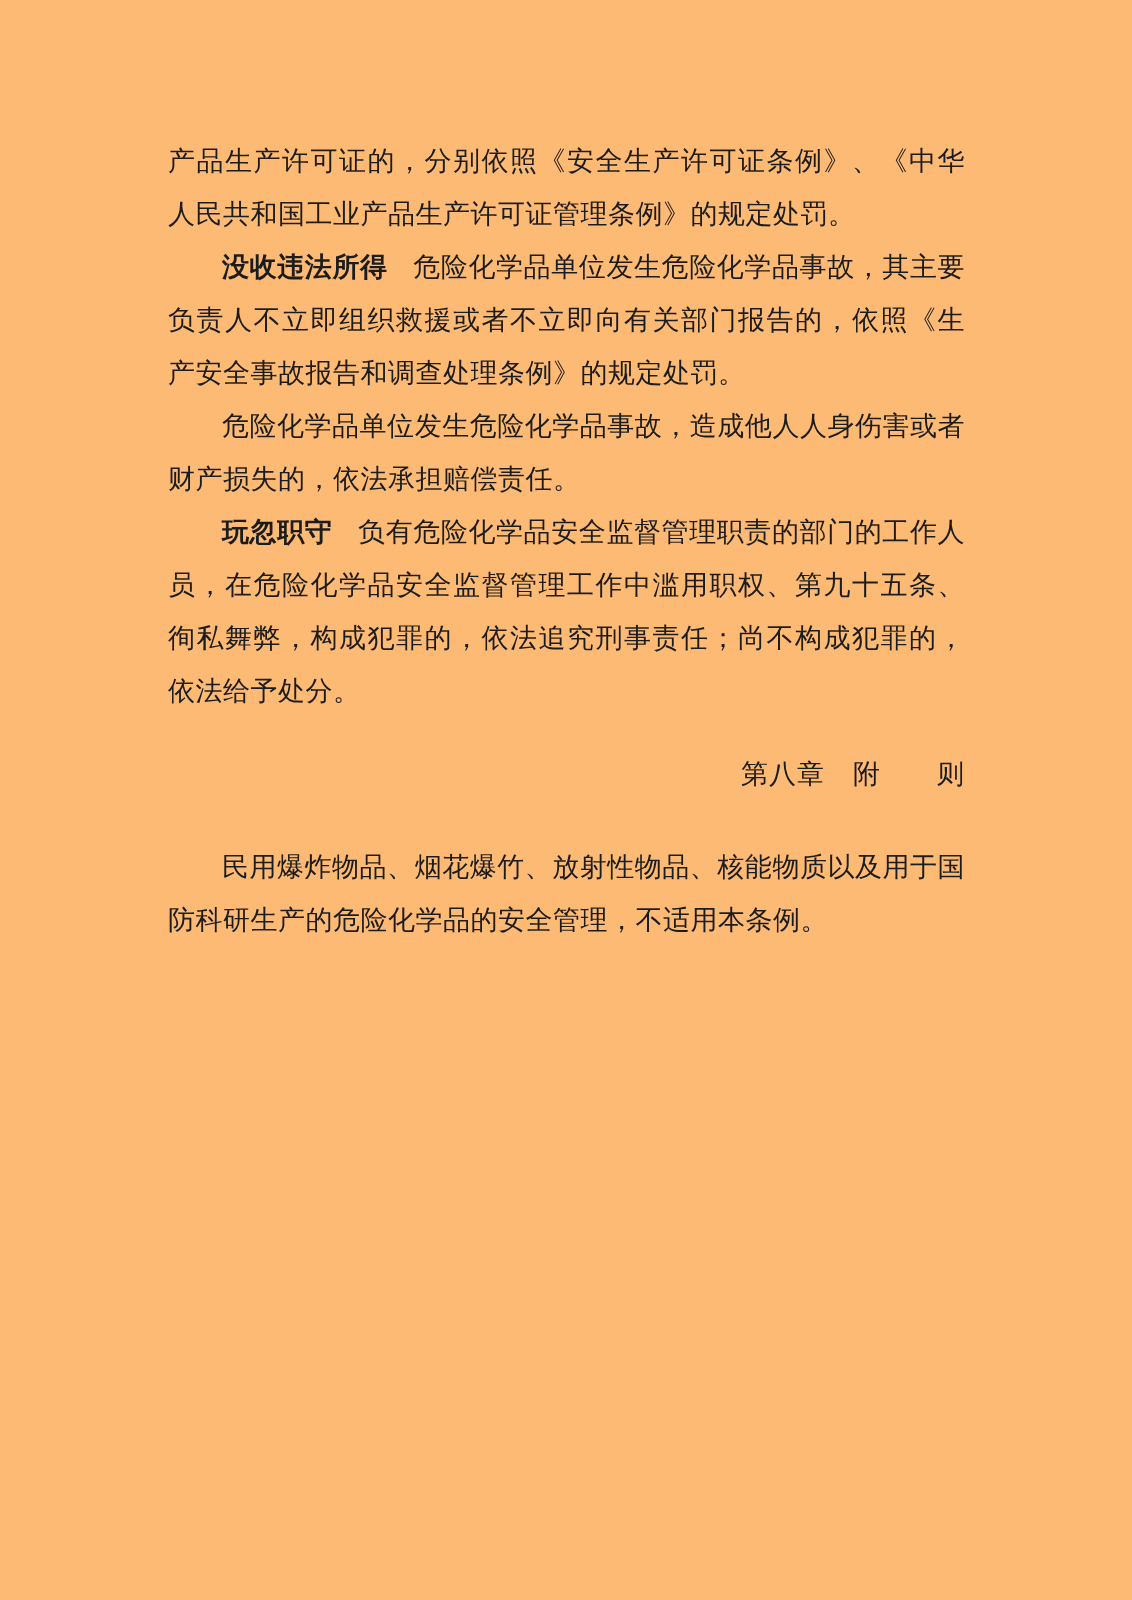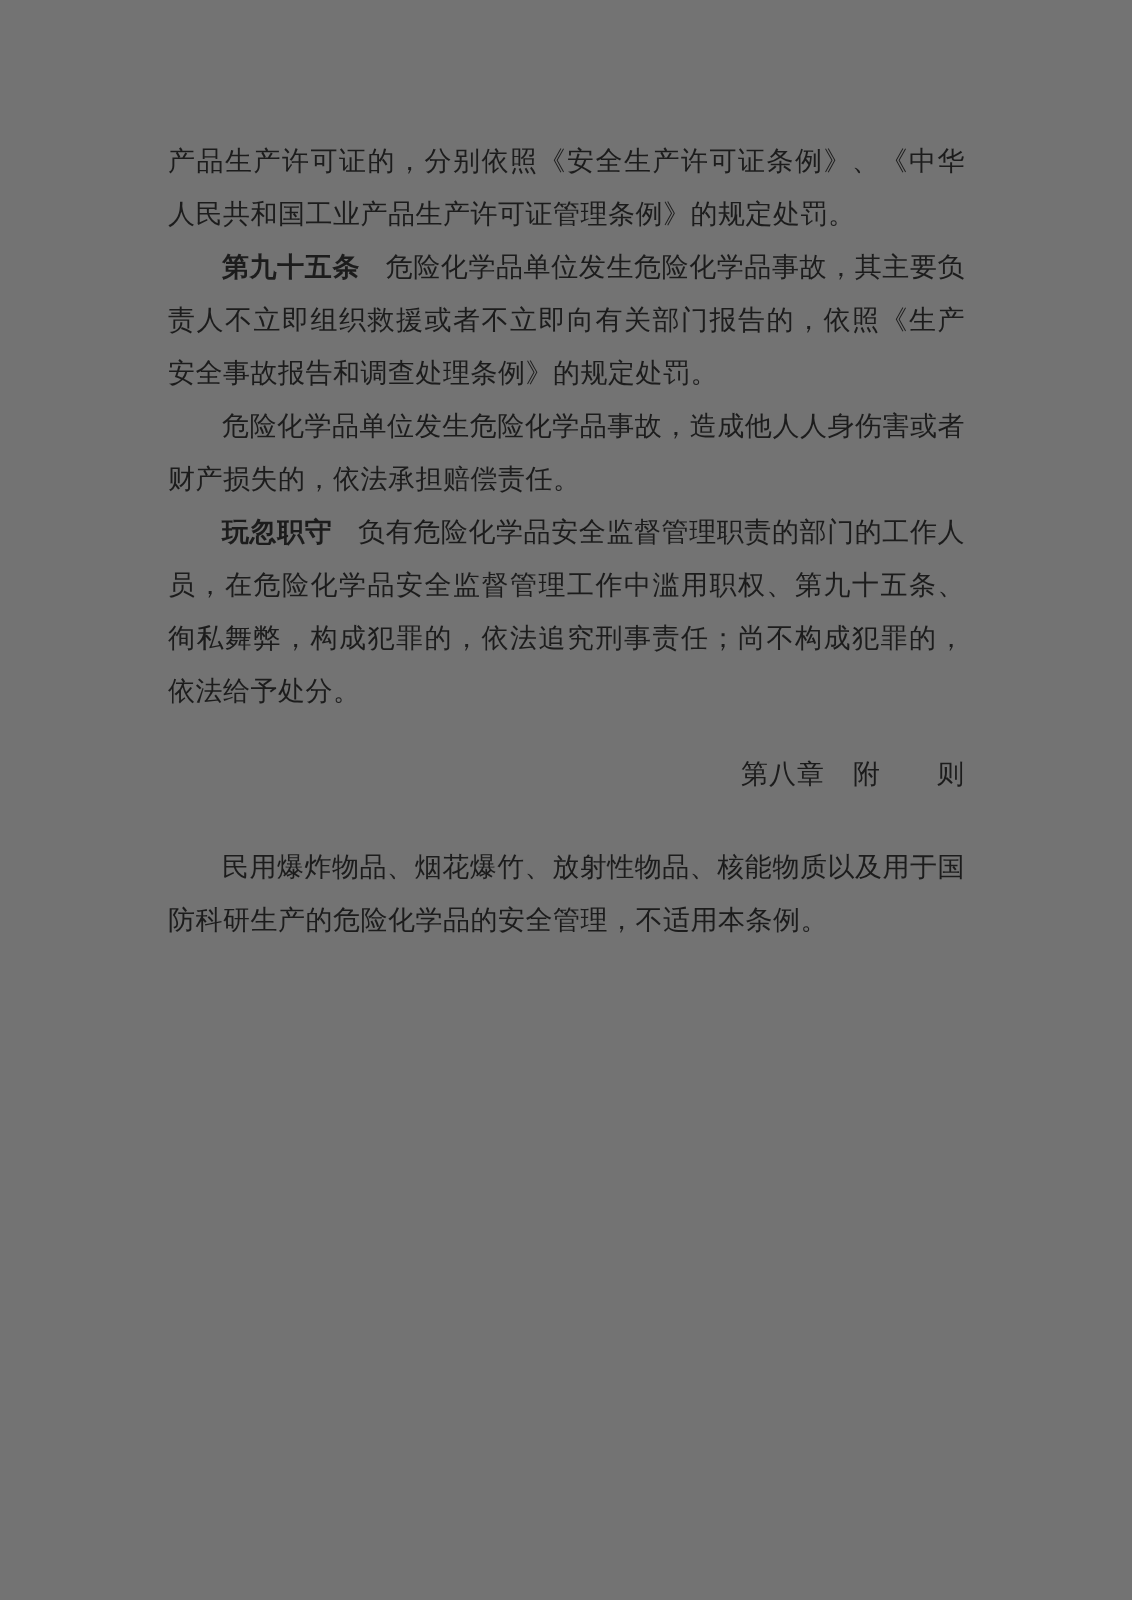--- a/index.html
+++ b/index.html
@@ -5,21 +5,21 @@
   html, body {
     margin: 0;
     padding: 0;
     background: #ffffff;
   }
   .page {
     position: relative;
     width: 1132px;
     height: 1600px;
     margin: 0 auto;
-    background: #737373;
+    background: #fdba74;
     box-sizing: border-box;
     padding: 135px 167px 0 168px;
     overflow: hidden;
     font-family: "Liberation Serif", "DejaVu Serif", serif;
     color: #1c1c1c;
   }
   .para {
     margin: 0;
     font-size: 27px;
     line-height: 53px;
@@ -44,21 +44,21 @@
   }
 </style>
 </head>
 <body>
 
 <div class="page">
 
   <p class="para">产品生产许可证的，分别依照《安全生产许可证条例》、《中华人民共和国工业产品生产许可证管理条例》的规定处罚。</p>
 
 
-  <p class="para indent"><span class="article-label">第九十五条</span><span>危险化学品单位发生危险化学品事故，其主要负责人不立即组织救援或者不立即向有关部门报告的，依照《生产安全事故报告和调查处理条例》的规定处罚。</span></p>
+  <p class="para indent"><span class="article-label">没收违法所得</span><span>危险化学品单位发生危险化学品事故，其主要负责人不立即组织救援或者不立即向有关部门报告的，依照《生产安全事故报告和调查处理条例》的规定处罚。</span></p>
 
   <p class="para indent">危险化学品单位发生危险化学品事故，造成他人人身伤害或者财产损失的，依法承担赔偿责任。</p>
 
 
   <p class="para indent"><span class="article-label">玩忽职守</span><span>负有危险化学品安全监督管理职责的部门的工作人员，在危险化学品安全监督管理工作中滥用职权、第九十五条、徇私舞弊，构成犯罪的，依法追究刑事责任；尚不构成犯罪的，依法给予处分。</span></p>
 
   <h2 class="chapter">第八章　附　　则</h2>
 
 
   <p class="para indent">民用爆炸物品、烟花爆竹、放射性物品、核能物质以及用于国防科研生产的危险化学品的安全管理，不适用本条例。</p>

